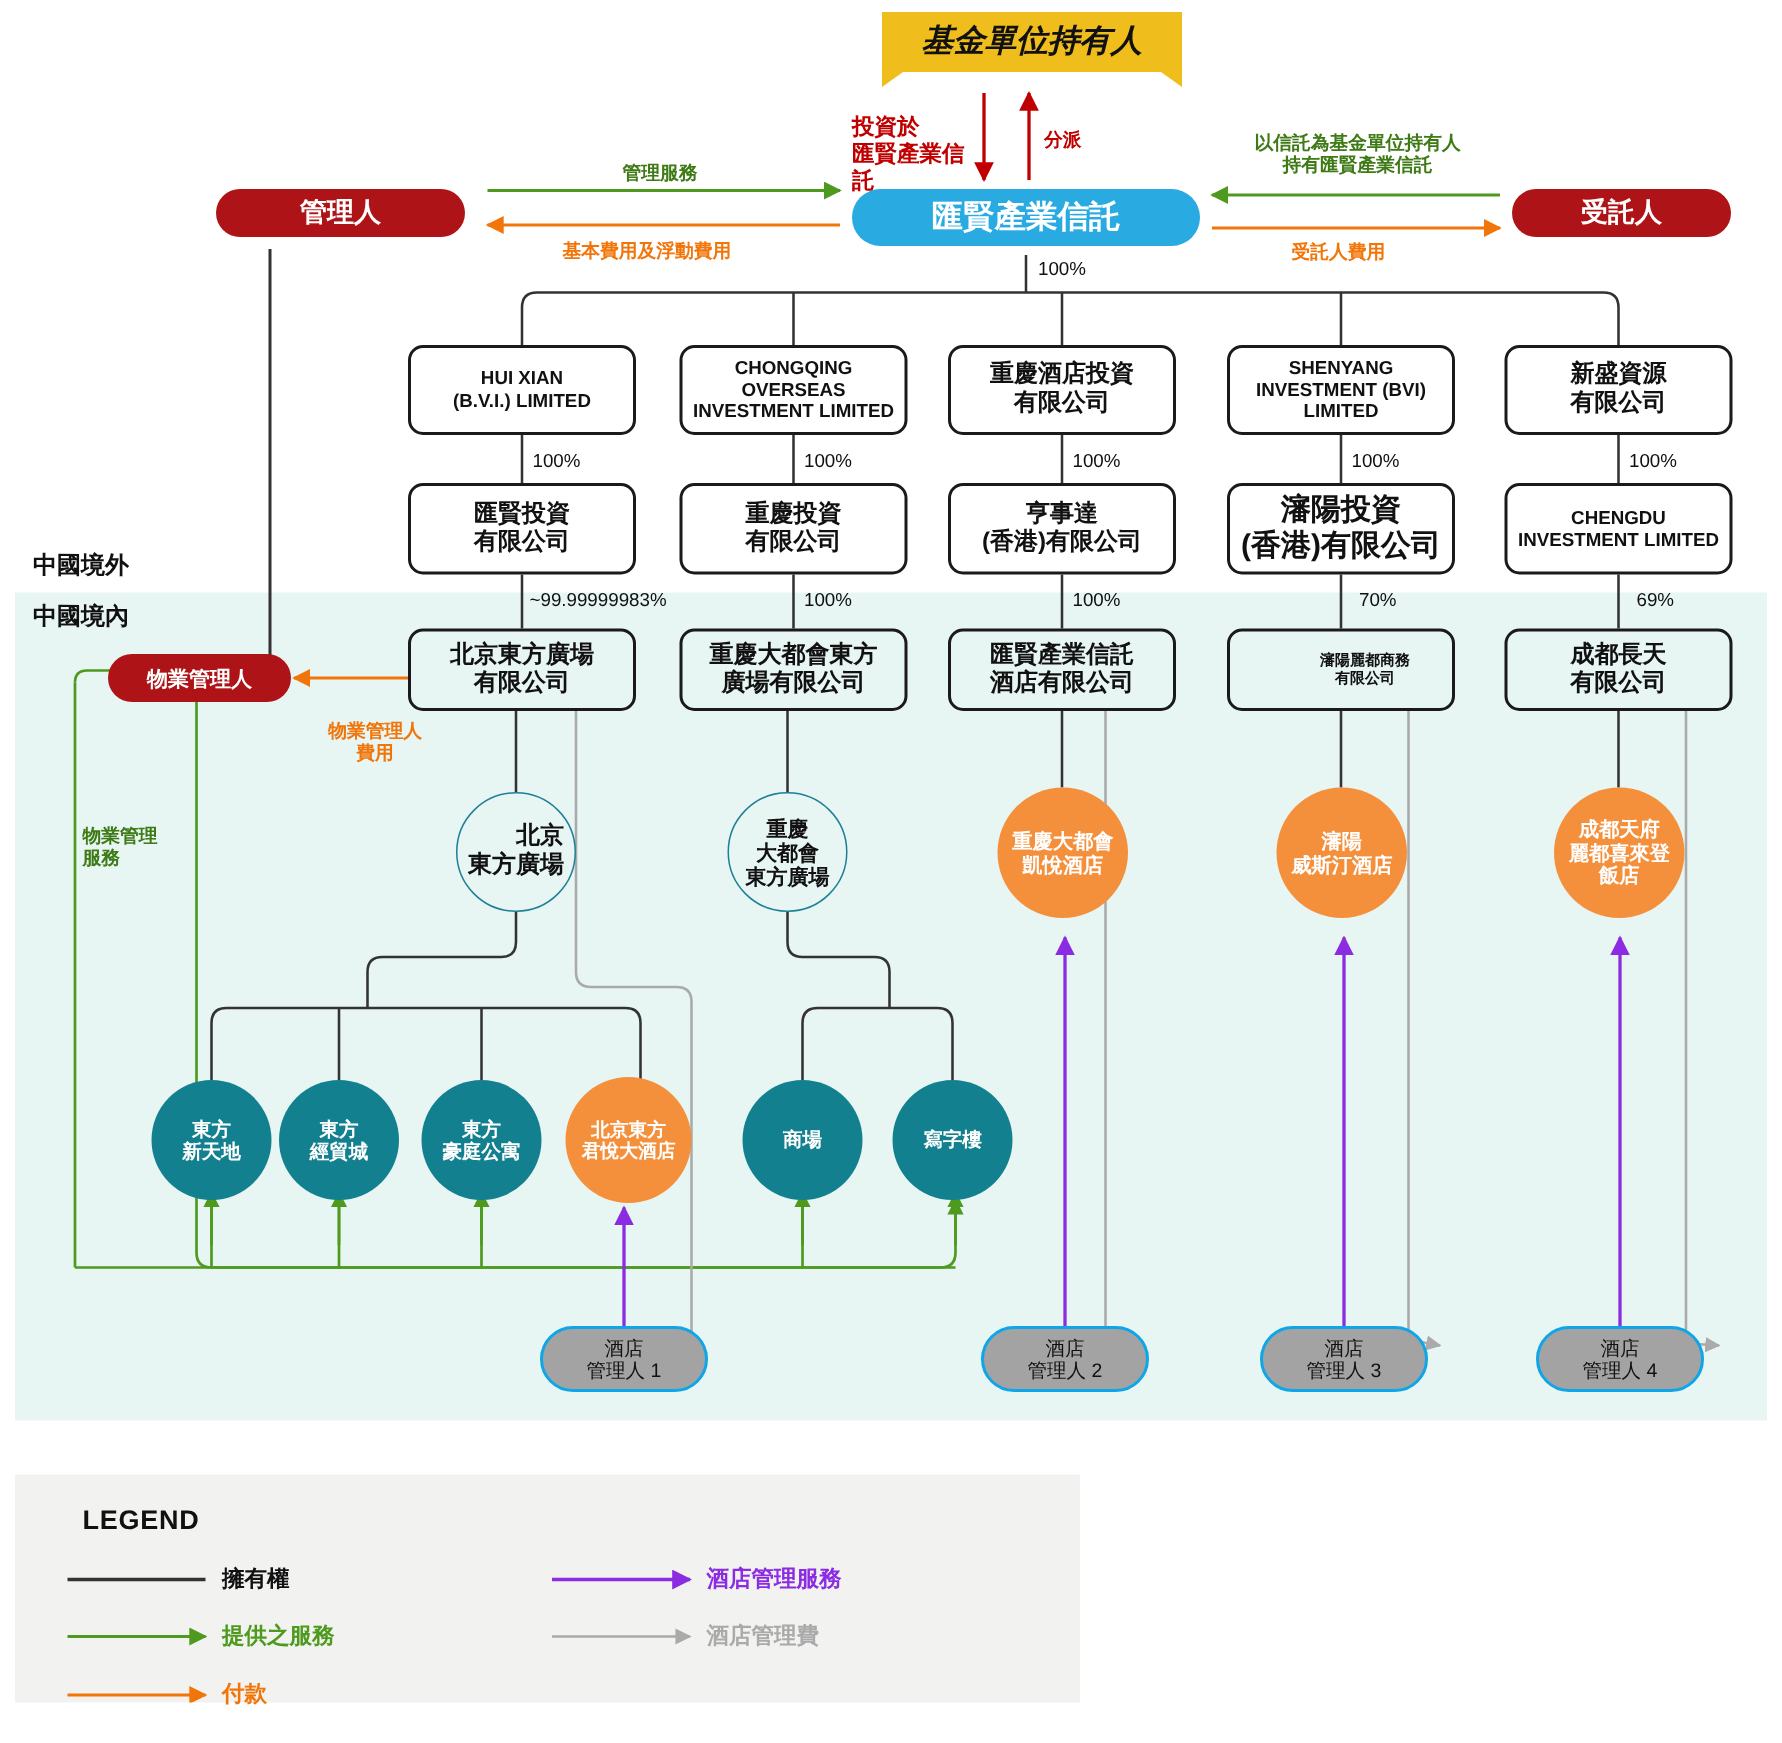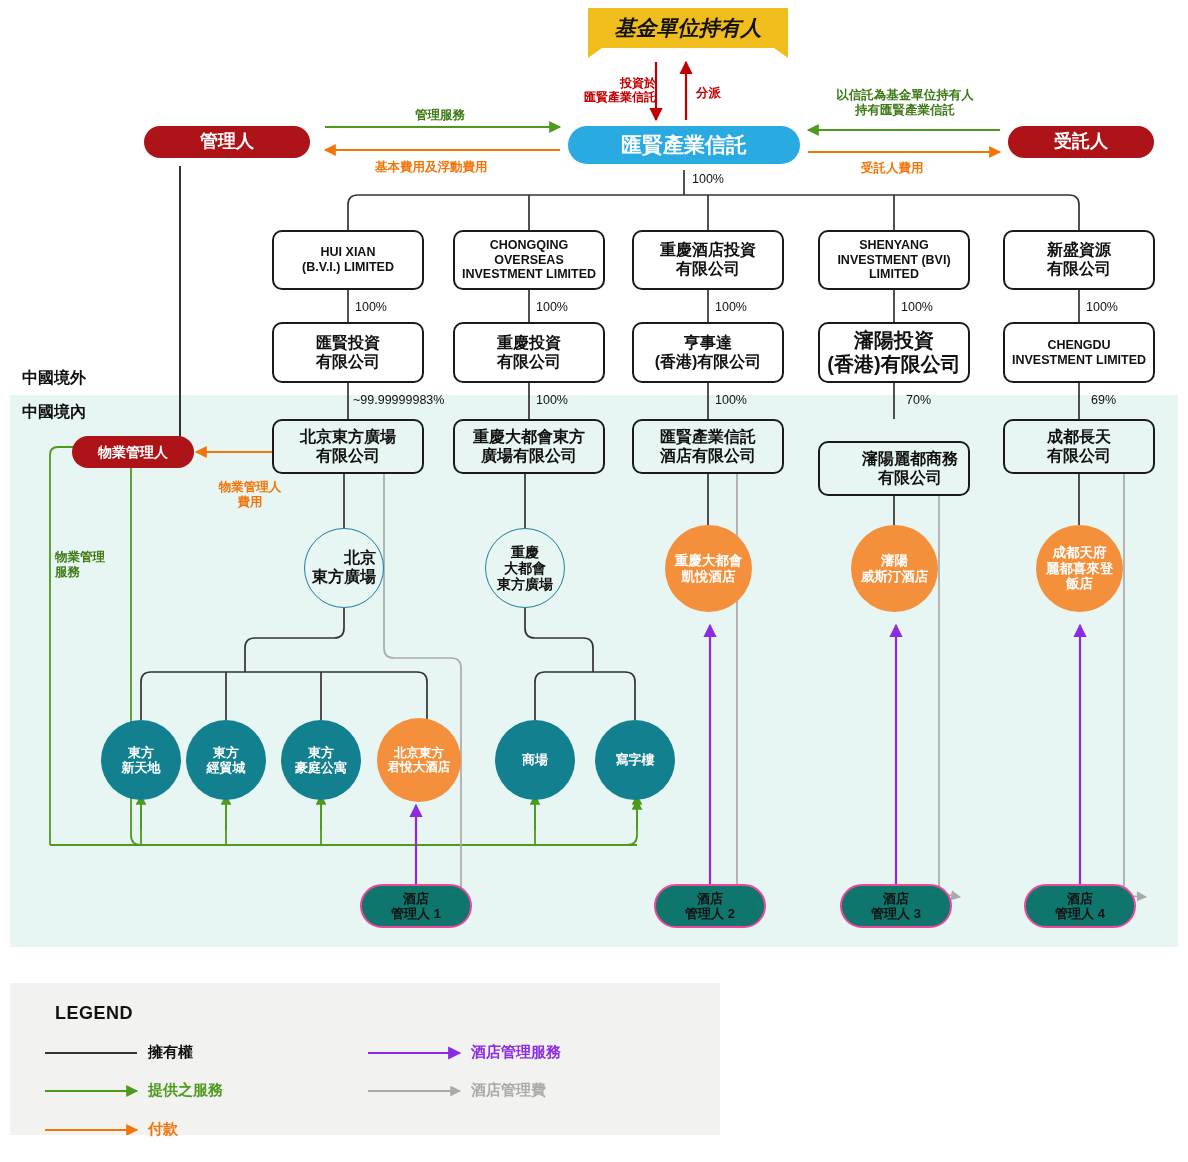--- a/index.html
+++ b/index.html
@@ -17,21 +17,21 @@
   .pill{background:#AE1317;color:#ffffff;border-radius:999px;font-weight:bold;}
 
   
   .trust{background:#29ABE2;color:#ffffff;border-radius:999px;font-weight:bold;font-size:21px;}
 
   
   .corp{background:#ffffff;border:2px solid #1a1a1a;border-radius:10px;color:#111111;font-weight:bold;}
   .corp.prc{background:#E7F5F3;}
 
   
-  .hm{background:#0f766e;border:2px solid #ec4899;border-radius:999px;color:#111;font-weight:bold;font-size:13px;}
+  .hm{background:#a3a3a3;border:2px solid #0ea5e9;border-radius:999px;color:#111;font-weight:normal;font-size:13px;}
 
   
   .circ{position:absolute;border-radius:50%;display:flex;align-items:center;justify-content:center;
         text-align:center;line-height:1.16;font-weight:bold;box-sizing:border-box;}
   .circ.outline{background:#E7F5F3;border:1.6px solid #1E7F96;color:#111111;}
   .circ.teal{background:#12808F;color:#ffffff;}
   .circ.orange{background:#F4903C;color:#ffffff;}
 
   
   .lbl{position:absolute;font-weight:bold;line-height:1.2;}
@@ -172,21 +172,21 @@
       <path d="M1124,474 L1124,885 Q1124,895 1114,895 L1146,897" marker-end="url(#aGrey)" transform="scale(1,1)"></path>
     </g>
   </svg>
 
   <div class="nodeBox banner" style="left:588px;top:8px;width:200px;height:40px;">
     <span>基金單位持有人</span>
   </div>
   <div style="position:absolute;left:588px;top:48px;width:0;height:0;border-left:14px solid #EFBD1C;border-bottom:10px solid transparent;"></div>
   <div style="position:absolute;left:774px;top:48px;width:0;height:0;border-right:14px solid #EFBD1C;border-bottom:10px solid transparent;"></div>
 
-  <div class="lbl red" style="left:568px;top:76px;width:88px;text-align:right;font-size:12px;white-space:pre-line;">投資於
+  <div class="lbl red" style="left:568px;top:76px;width:88px;text-align:left;font-size:15px;white-space:pre-line;">投資於
 匯賢產業信託</div>
   <div class="lbl red" style="left:696px;top:86px;font-size:12.5px;">分派</div>
 
   <div class="lbl green" style="left:415px;top:108px;font-size:12.5px;">管理服務</div>
   <div class="lbl orange" style="left:375px;top:160px;font-size:12.5px;">基本費用及浮動費用</div>
 
   <div class="lbl green" style="left:810px;top:88px;width:190px;text-align:center;font-size:12.5px;white-space:pre-line;">以信託為基金單位持有人
 持有匯賢產業信託</div>
   <div class="lbl orange" style="left:861px;top:161px;font-size:12.5px;">受託人費用</div>
 
@@ -249,21 +249,21 @@
   <div class="circ orange" style="left:665px;top:525px;width:87px;height:87px;font-size:13.5px;white-space:pre-line;">重慶大都會
 凱悅酒店</div>
 
   <div class="nodeBox corp" style="left:818px;top:230px;width:152px;height:60px;font-size:12.5px;white-space:pre-line;">SHENYANG
 INVESTMENT (BVI)
 LIMITED</div>
   <div class="lbl pct" style="left:901px;top:300px;">100%</div>
   <div class="nodeBox corp" style="left:818px;top:322px;width:152px;height:61px;font-size:20px;white-space:pre-line;">瀋陽投資
 (香港)有限公司</div>
   <div class="lbl pct" style="left:906px;top:393px;">70%</div>
-  <div class="nodeBox corp prc" style="left:818px;top:441px;width:152px;height:55px;font-size:16px;white-space:pre-line;padding-left:32px;">瀋陽麗都商務
+  <div class="nodeBox corp prc" style="left:818px;top:419px;width:152px;height:55px;font-size:10px;white-space:pre-line;padding-left:32px;">瀋陽麗都商務
 有限公司</div>
   <div class="circ orange" style="left:851px;top:525px;width:87px;height:87px;font-size:13.5px;white-space:pre-line;">瀋陽
 威斯汀酒店</div>
 
   <div class="nodeBox corp" style="left:1003px;top:230px;width:152px;height:60px;font-size:16px;white-space:pre-line;">新盛資源
 有限公司</div>
   <div class="lbl pct" style="left:1086px;top:300px;">100%</div>
   <div class="nodeBox corp" style="left:1003px;top:322px;width:152px;height:61px;font-size:12.5px;white-space:pre-line;">CHENGDU
 INVESTMENT LIMITED</div>
   <div class="lbl pct" style="left:1091px;top:393px;">69%</div>

